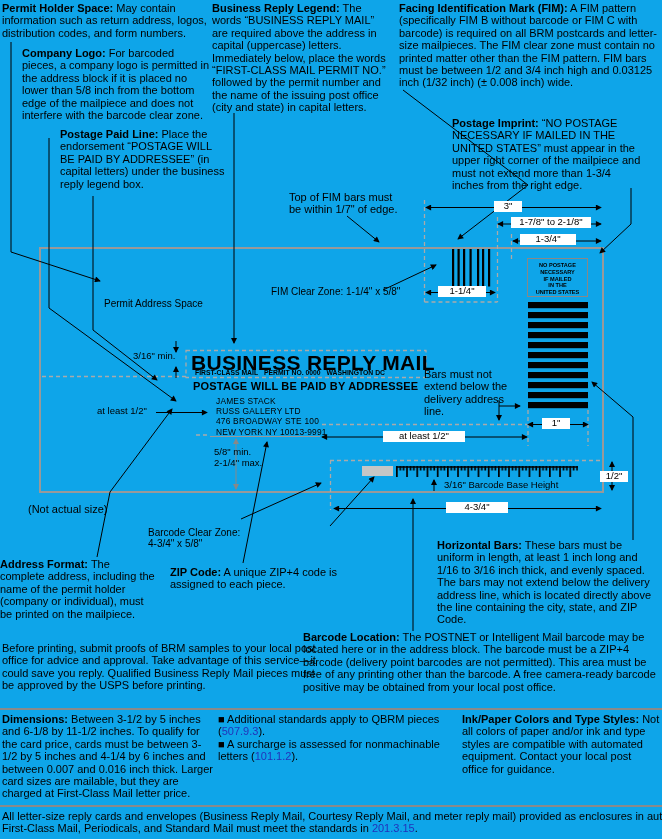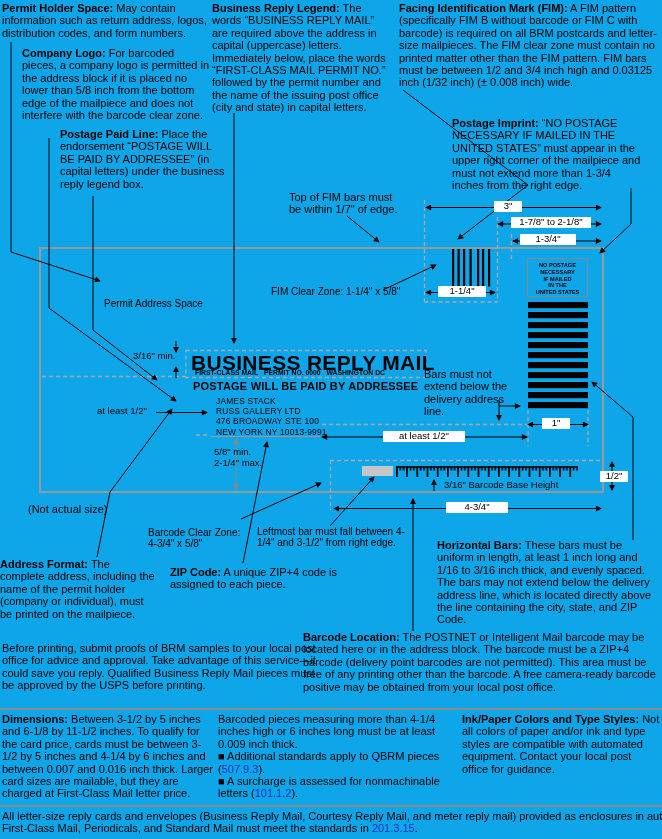--- a/index.html
+++ b/index.html
@@ -197,38 +197,36 @@
 
   <div class="abs d c wbg" style="left:446px;top:502px;width:58px;">4-3/4"</div>
 
   <div class="abs n" style="left:28px;top:503px;">(Not actual size)</div>
 
   <div class="abs s" style="left:148px;top:517px;width:110px;margin-top:10px;">
     <div>Barcode Clear Zone:</div>
     <div>4-3/4" x 5/8"</div>
   </div>
 
-  <div class="abs s" style="left:257px;top:526px;width:155px;">Leftmost bar must fall between 4-1/4" and 3-1/2" from right edge.</div>
 
   <div class="abs n" style="left:0px;top:558px;width:155px;"><span class="b">Address Format:</span><span> The complete address, including the name of the permit holder (company or individual), must be printed on the mailpiece.</span></div>
 
   <div class="abs n" style="left:170px;top:566px;width:180px;"><span class="b">ZIP Code:</span><span> A unique ZIP+4 code is assigned to each piece.</span></div>
 
   <div class="abs n" style="left:437px;top:539px;width:219px;"><span class="b">Horizontal Bars:</span><span> These bars must be uniform in length, at least 1 inch long and 1/16 to 3/16 inch thick, and evenly spaced. The bars may not extend below the delivery address line, which is located directly above the line containing the city, state, and ZIP Code.</span></div>
 
   <div class="abs n" style="left:2px;top:642px;width:314px;">Before printing, submit proofs of BRM samples to your local post office for advice and approval. Take advantage of this service—it could save you reply. Qualified Business Reply Mail pieces must be approved by the USPS before printing.</div>
 
   <div class="abs n" style="left:303px;top:631px;width:356px;"><span class="b">Barcode Location:</span><span> The POSTNET or Intelligent Mail barcode may be located here or in the address block. The barcode must be a ZIP+4 barcode (delivery point barcodes are not permitted). This area must be free of any printing other than the barcode. A free camera-ready barcode positive may be obtained from your local post office.</span></div>
 
   <div class="abs rule" style="top:708px;"></div>
 
   <div class="abs n" style="left:2px;top:713px;width:212px;"><span class="b">Dimensions:</span><span> Between 3-1/2 by 5 inches and 6-1/8 by 11-1/2 inches. To qualify for the card price, cards must be between 3-1/2 by 5 inches and 4-1/4 by 6 inches and between 0.007 and 0.016 inch thick. Larger card sizes are mailable, but they are charged at First-Class Mail letter price.</span></div>
 
   <div class="abs n" style="left:218px;top:713px;width:240px;">
-    <div>Barcoded pieces measuring more than 4-1/4 inches high or 6 inches long must be at least 0.009 inch thick.</div>
     <div><span>■ Additional standards apply to QBRM pieces (</span><a class="lnk">507.9.3</a><span>).</span></div>
     <div><span>■ A surcharge is assessed for nonmachinable letters (</span><a class="lnk">101.1.2</a><span>).</span></div>
   </div>
 
   <div class="abs n" style="left:462px;top:713px;width:198px;"><span class="b">Ink/Paper Colors and Type Styles:</span><span> Not all colors of paper and/or ink and type styles are compatible with automated equipment. Contact your local post office for guidance.</span></div>
 
   <div class="abs rule" style="top:805px;"></div>
 
   <div class="abs n" style="left:2px;top:810px;width:660px;">
     <div class="ftr1">All letter-size reply cards and envelopes (Business Reply Mail, Courtesy Reply Mail, and meter reply mail) provided as enclosures in automation-rate</div>

